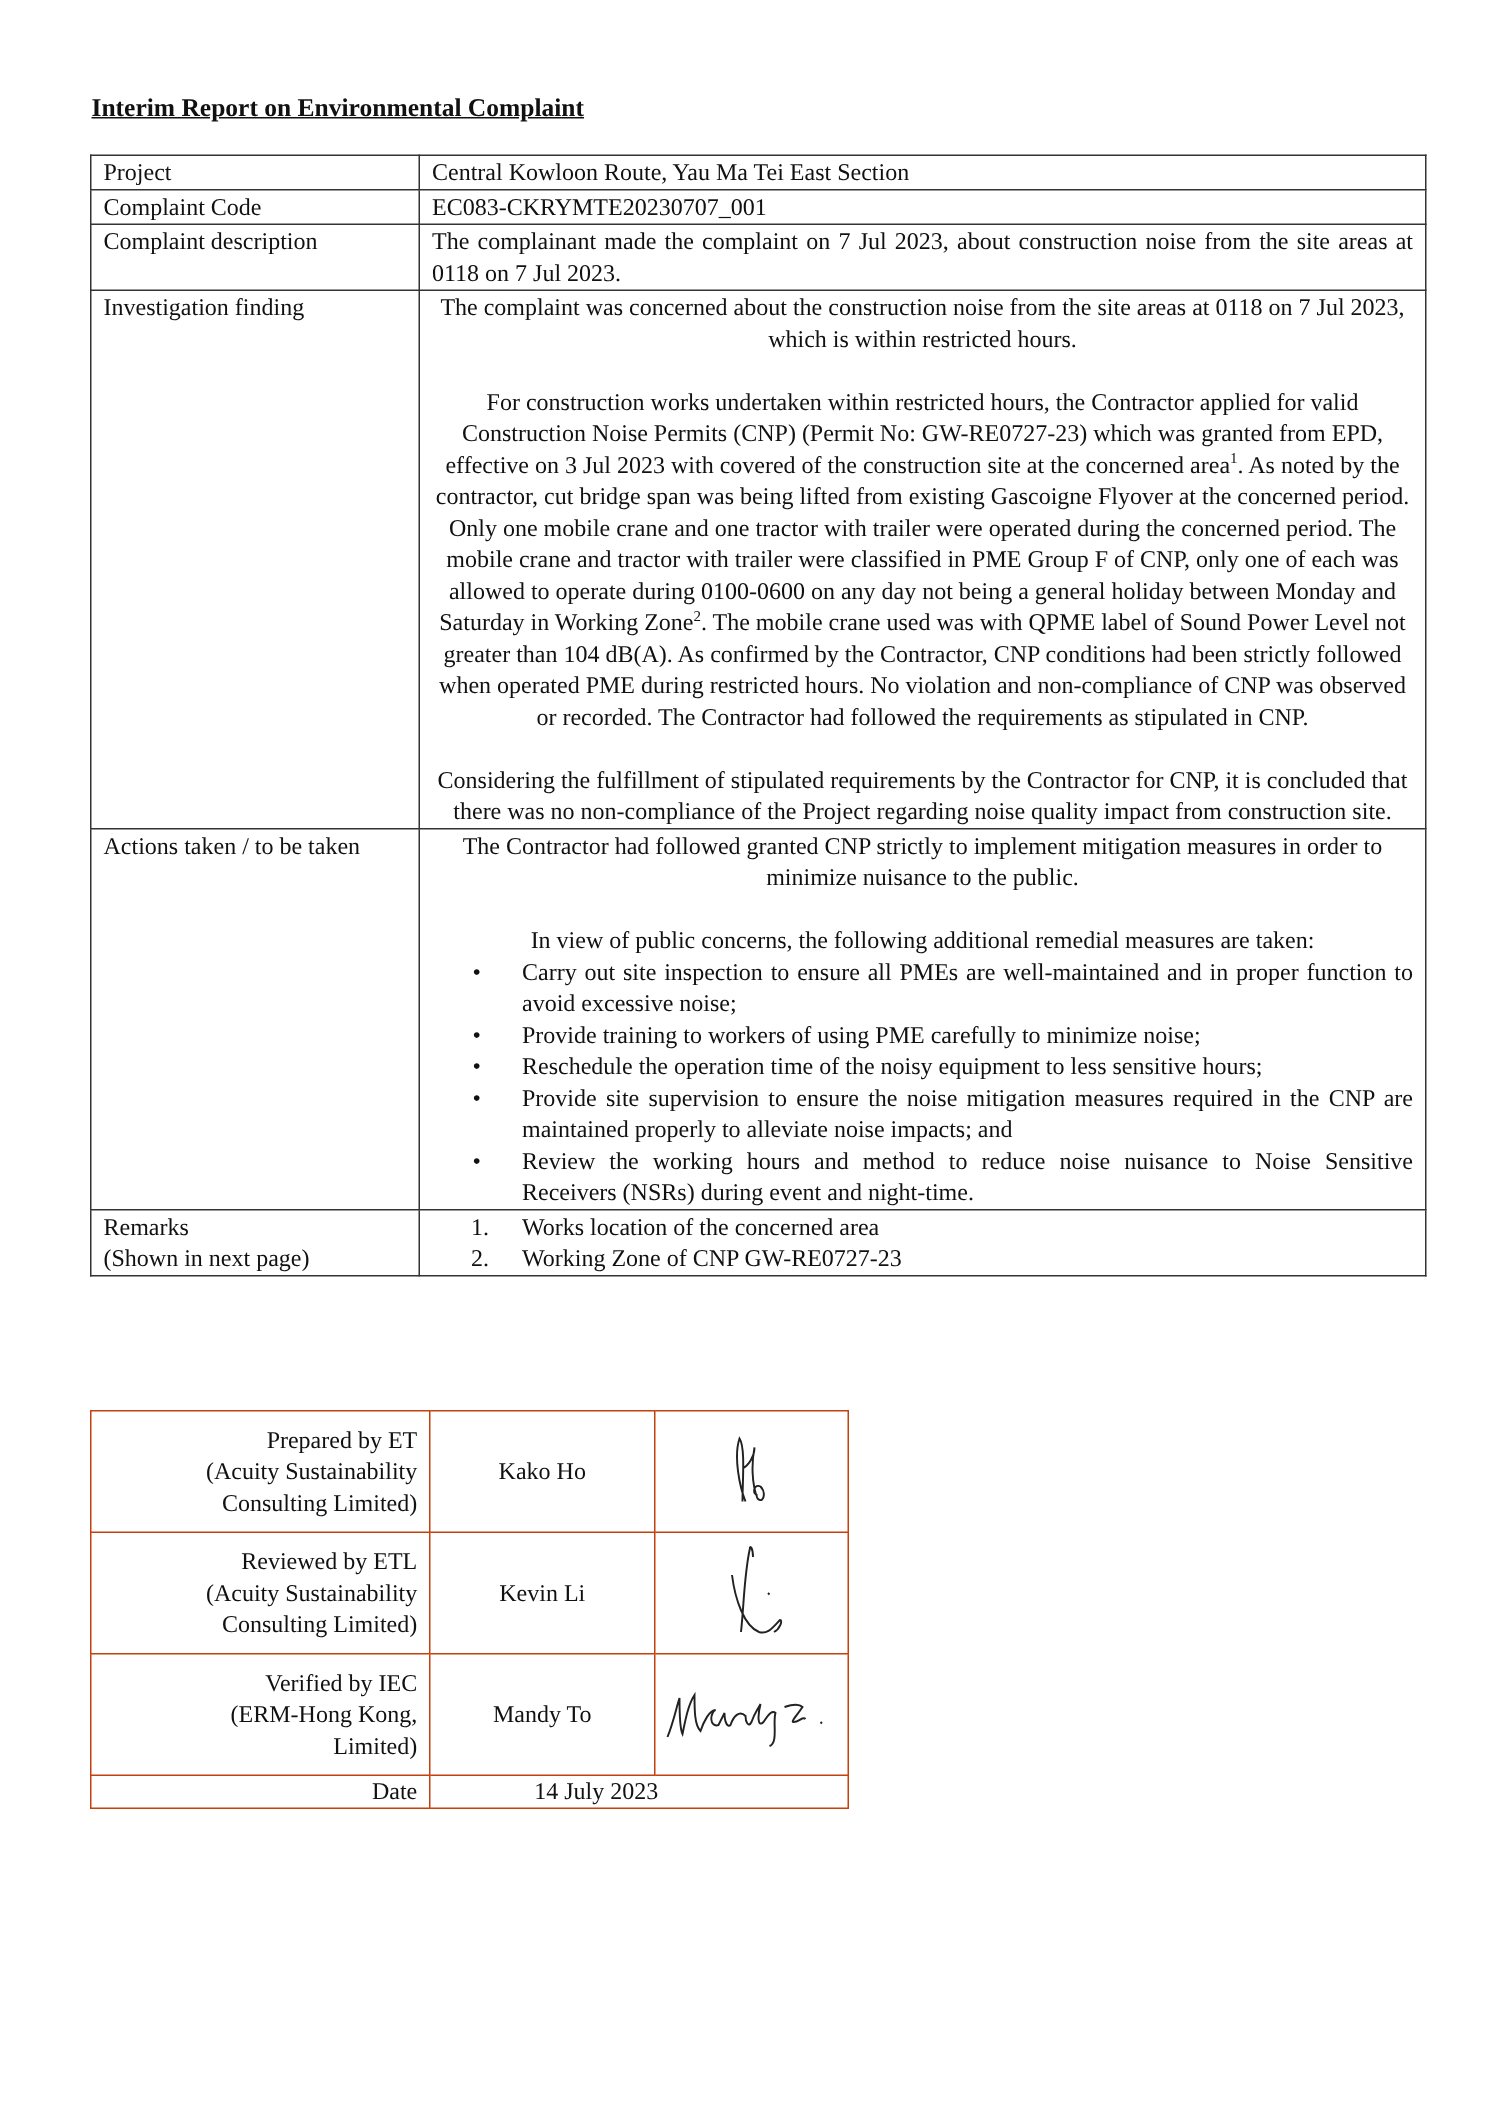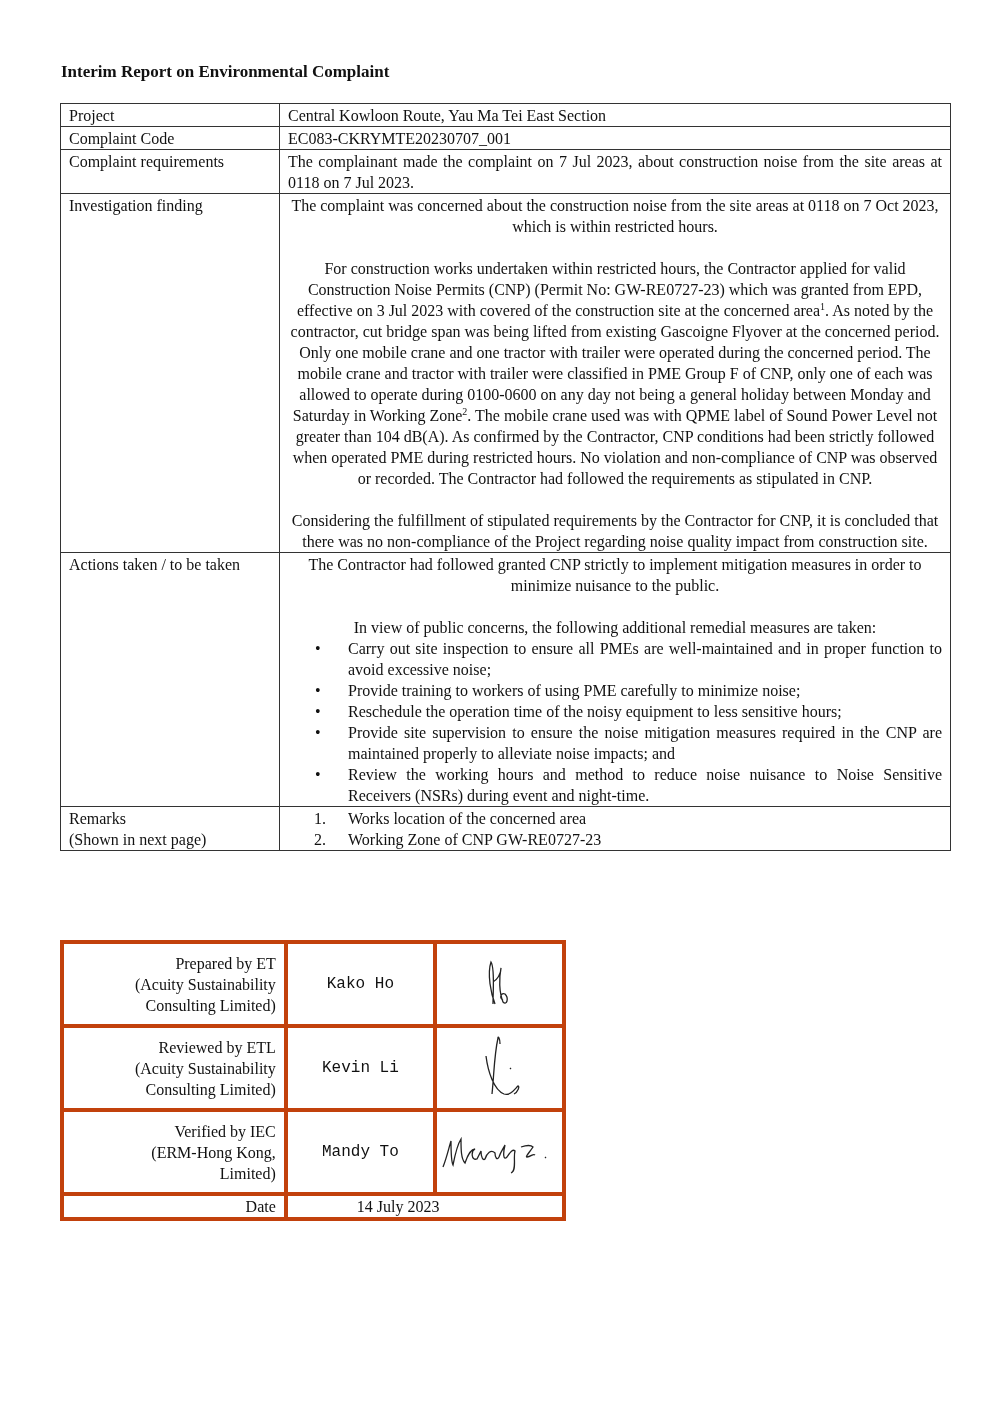--- a/index.html
+++ b/index.html
@@ -3,21 +3,21 @@
 <meta charset="utf-8">
 <style>
   html, body { margin: 0; padding: 0; background: #ffffff; }
   body {
     width: 992px; height: 1403px; position: relative; overflow: hidden;
     font-family: "Liberation Serif", "DejaVu Serif", serif;
     color: #111111; font-size: 16px; line-height: 21px;
   }
   .title {
     position: absolute; left: 61px; top: 61px;
-    font-weight: bold; font-size: 17px;
+    font-weight: bold; text-decoration: underline; font-size: 17px;
   }
   table { border-collapse: collapse; }
   .main {
     position: absolute; left: 60px; top: 103px; width: 891px;
   }
   .main td {
     border: 1px solid #333333; vertical-align: top; padding: 1px 8px 0 8px;
   }
   .main td.lbl { width: 202px; margin-top: 15px; }
   .just { text-align: justify; }
@@ -26,23 +26,23 @@
   ul.bullets { margin: 0; padding-left: 60px; list-style: none; }
   ul.bullets li { position: relative; text-align: justify; }
   ul.bullets li .dot { position: absolute; left: -33px; top: 0; }
   ol.remarks { margin: 0; padding-left: 60px; list-style: none; }
   ol.remarks li { position: relative; }
   ol.remarks li .num { position: absolute; left: -34px; }
   sup { font-size: 10px; line-height: 0; }
   .sign {
     position: absolute; left: 60px; top: 940px; width: 506px;
   }
-  .sign td { border: 4px solid #c2410c; vertical-align: middle; padding: 0 8px; }
+  .sign td { border: 1px solid #c2410c; vertical-align: middle; padding: 0 8px; }
   .sign td.role { width: 202px; text-align: right; height: 80px; }
-  .sign td.name { width: 128px; text-align: center; font-family: Liberation Mono, monospace; }
+  .sign td.name { width: 128px; text-align: center; }
   .sign td.sig { width: 124px; text-align: center; padding: 0; }
   .sign tr.date td { height: 20px; }
   .sign td.dateval { text-align: left; padding-left: 69px; }
   svg.signature { display: block; margin: 0 auto; }
 </style>
 </head>
 <body>
 
 <div class="title">Interim Report on Environmental Complaint</div>
 
@@ -50,27 +50,27 @@
   <tbody>
       <tr>
     <td class="lbl">Project</td>
     <td>Central Kowloon Route, Yau Ma Tei East Section</td>
   </tr>
   <tr>
     <td class="lbl">Complaint Code</td>
     <td>EC083-CKRYMTE20230707_001</td>
   </tr>
   <tr>
-    <td class="lbl">Complaint requirements</td>
+    <td class="lbl">Complaint description</td>
     <td class="just">The complainant made the complaint on 7 Jul 2023, about construction noise from the site areas at 0118 on 7 Jul 2023.</td>
   </tr>
   <tr>
     <td class="lbl">Investigation finding</td>
     <td class="just">
-      <p class="para">The complaint was concerned about the construction noise from the site areas at 0118 on 7 Oct 2023, which is within restricted hours.</p>
+      <p class="para">The complaint was concerned about the construction noise from the site areas at 0118 on 7 Jul 2023, which is within restricted hours.</p>
       <div class="gap"></div>
       <p class="para"><span>For construction works undertaken within restricted hours, the Contractor applied for valid Construction Noise Permits (CNP) (Permit No: GW-RE0727-23) which was granted from EPD, effective on 3 Jul 2023 with covered of the construction site at the concerned area</span><sup>1</sup><span>. As noted by the contractor, cut bridge span was being lifted from existing Gascoigne Flyover at the concerned period. Only one mobile crane and one tractor with trailer were operated during the concerned period. The mobile crane and tractor with trailer were classified in PME Group F of CNP, only one of each was allowed to operate during 0100-0600 on any day not being a general holiday between Monday and Saturday in Working Zone</span><sup>2</sup><span>. The mobile crane used was with QPME label of Sound Power Level not greater than 104 dB(A). As confirmed by the Contractor, CNP conditions had been strictly followed when operated PME during restricted hours. No violation and non-compliance of CNP was observed or recorded. The Contractor had followed the requirements as stipulated in CNP.</span></p>
       <div class="gap"></div>
       <p class="para">Considering the fulfillment of stipulated requirements by the Contractor for CNP, it is concluded that there was no non-compliance of the Project regarding noise quality impact from construction site.</p>
     </td>
   </tr>
   <tr>
     <td class="lbl">Actions taken / to be taken</td>
     <td>
       <p class="para just">The Contractor had followed granted CNP strictly to implement mitigation measures in order to minimize nuisance to the public.</p>

